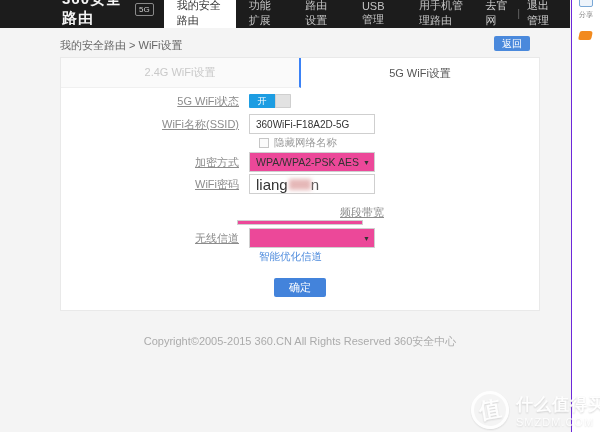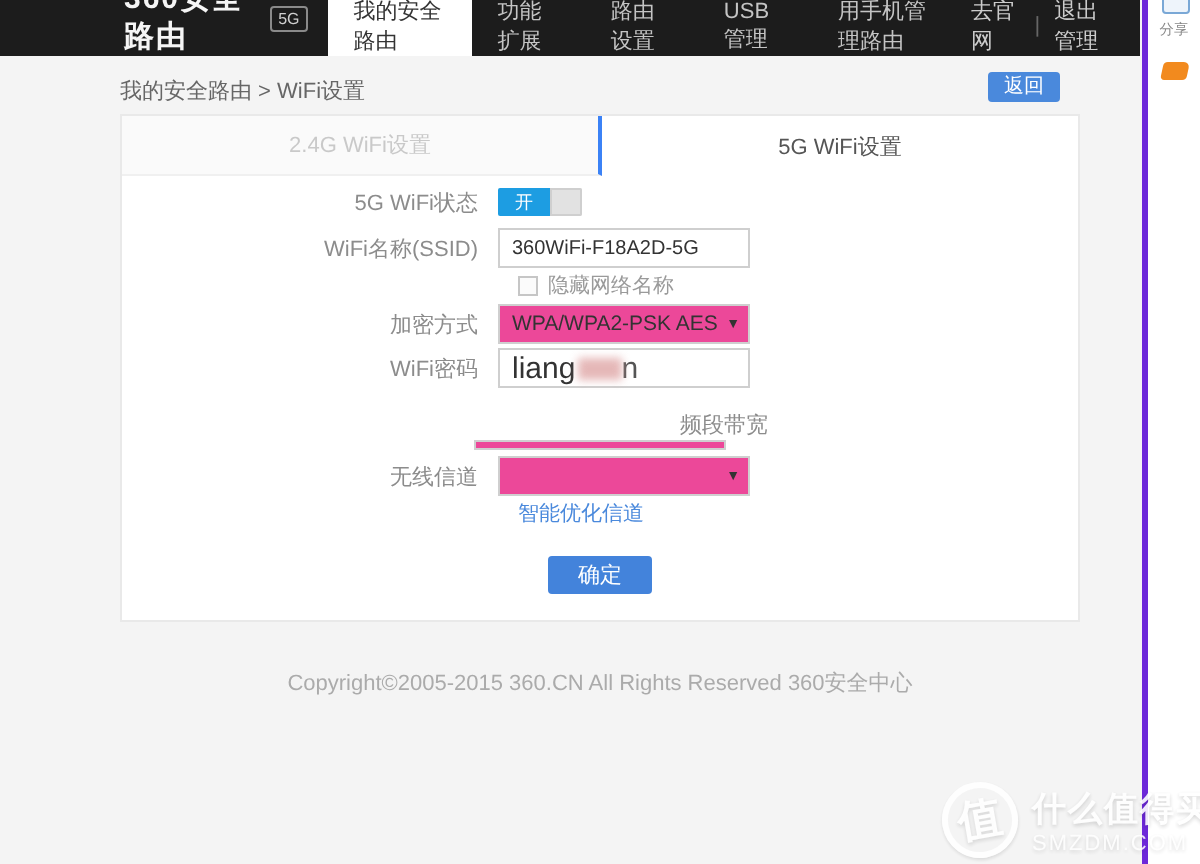--- a/index.html
+++ b/index.html
@@ -25,21 +25,21 @@
 
   
   #card { position:absolute; left:60px; top:57px; width:480px; height:254px; background:#fff; border:1px solid #e9e9e9; }
   .wifi-tabs { display:flex; height:30px; }
   .wtab { flex:1; display:flex; align-items:center; justify-content:center; font-size:11px; cursor:pointer; }
   .wtab.inactive { background:#fafafa; color:#c9c9c9; border-right:2px solid #3b82f6; border-bottom:1px solid #f0f0f0; }
   .wtab.active { background:#fff; color:#555; }
 
   .form { padding-top:6px; }
   .frow { display:flex; align-items:center; }
-  .flabel { width:188px; padding-right:10px; text-align:right; font-size:11px; color:#8c8c8c; }
+  .flabel { width:188px; padding-right:10px; text-align:right; font-size:11px; color:#8c8c8c;text-decoration:underline; }
   .findent { margin-left:198px; }
 
   .toggle { width:42px; height:14px; display:flex; cursor:pointer; border-radius:1px; overflow:hidden; }
   .toggle-on { width:26px; background:#1d9de2; color:#fff; font-size:9px; line-height:14px; text-align:center; }
   .toggle-knob { width:16px; background:#e2e2e2; border:1px solid #cfcfcf; }
 
   .tinput { width:126px; height:20px; border:1px solid #cfcfcf; background:#fff; font-size:10px; padding:0 6px; color:#333; font-family:"Liberation Sans","DejaVu Sans",sans-serif; }
   .pw-field { width:126px; height:20px; border:1px solid #cfcfcf; background:#fff; font-size:15px; padding:0 6px; color:#333; display:flex; align-items:center; }
   .censor { display:inline-block; width:22px; height:11px; margin-left:1px; background:#dda0a0; filter:blur(2px); opacity:.75; }
   .pw-tail { color:#555; }
@@ -62,21 +62,21 @@
   .r-enc    { height:20px; margin-bottom:2px; }
   .r-pwd    { height:20px; margin-bottom:11px; }
   .r-bw     { height:20px; margin-bottom:3px;flex-direction:column; }
   .r-ch     { height:20px; margin-bottom:3px; }
   .r-link   { height:12px; margin-bottom:15px; }
 
   
   #footer { position:absolute; left:60px; top:334px; width:480px; text-align:center; font-size:11px; color:#ababab; }
 
   
-  #sidepanel { position:absolute; right:0; top:0; width:29px; height:432px; background:#fff; border-left:3px solid #6d28d9; }
+  #sidepanel { position:absolute; right:0; top:0; width:29px; height:432px; background:#fff; border-left:1px solid #6d28d9; }
   .share-icon { position:absolute; left:7px; top:-3px; width:14px; height:10px; background:#eef4fb; border:1px solid #7aa8d6; border-radius:2px; }
   .share-label { position:absolute; left:0; top:9px; width:100%; text-align:center; font-size:8px; color:#888; transform:scale(.9); }
   .orange-icon { position:absolute; left:7px; top:31px; width:13px; height:9px; background:#f28a1e; border-radius:2px 3px 2px 2px; transform:skewX(-12deg); cursor:pointer; }
 
   
   #watermark { position:absolute; right:-6px; bottom:3px; display:flex; align-items:center; opacity:.92; pointer-events:none; }
   .wm-circle { width:38px; height:38px; border:3px solid rgba(255,255,255,.95); border-radius:50%; display:flex; align-items:center; justify-content:center; transform:rotate(-10deg); box-shadow:0 1px 2px rgba(0,0,0,.12); }
   .wm-char { font-size:22px; font-weight:bold; color:rgba(255,255,255,.97); text-shadow:0 1px 2px rgba(0,0,0,.15); }
   .wm-text { margin-left:7px; }
   .wm-title { font-size:17px; font-weight:bold; color:rgba(255,255,255,.97); text-shadow:0 1px 2px rgba(0,0,0,.18); letter-spacing:1px; }

